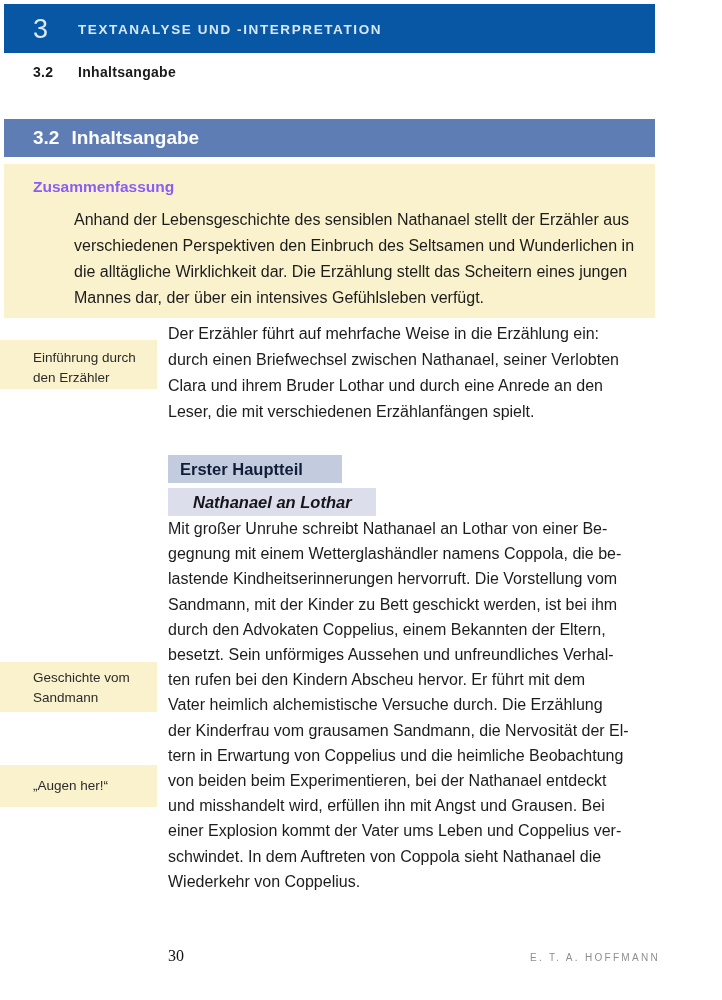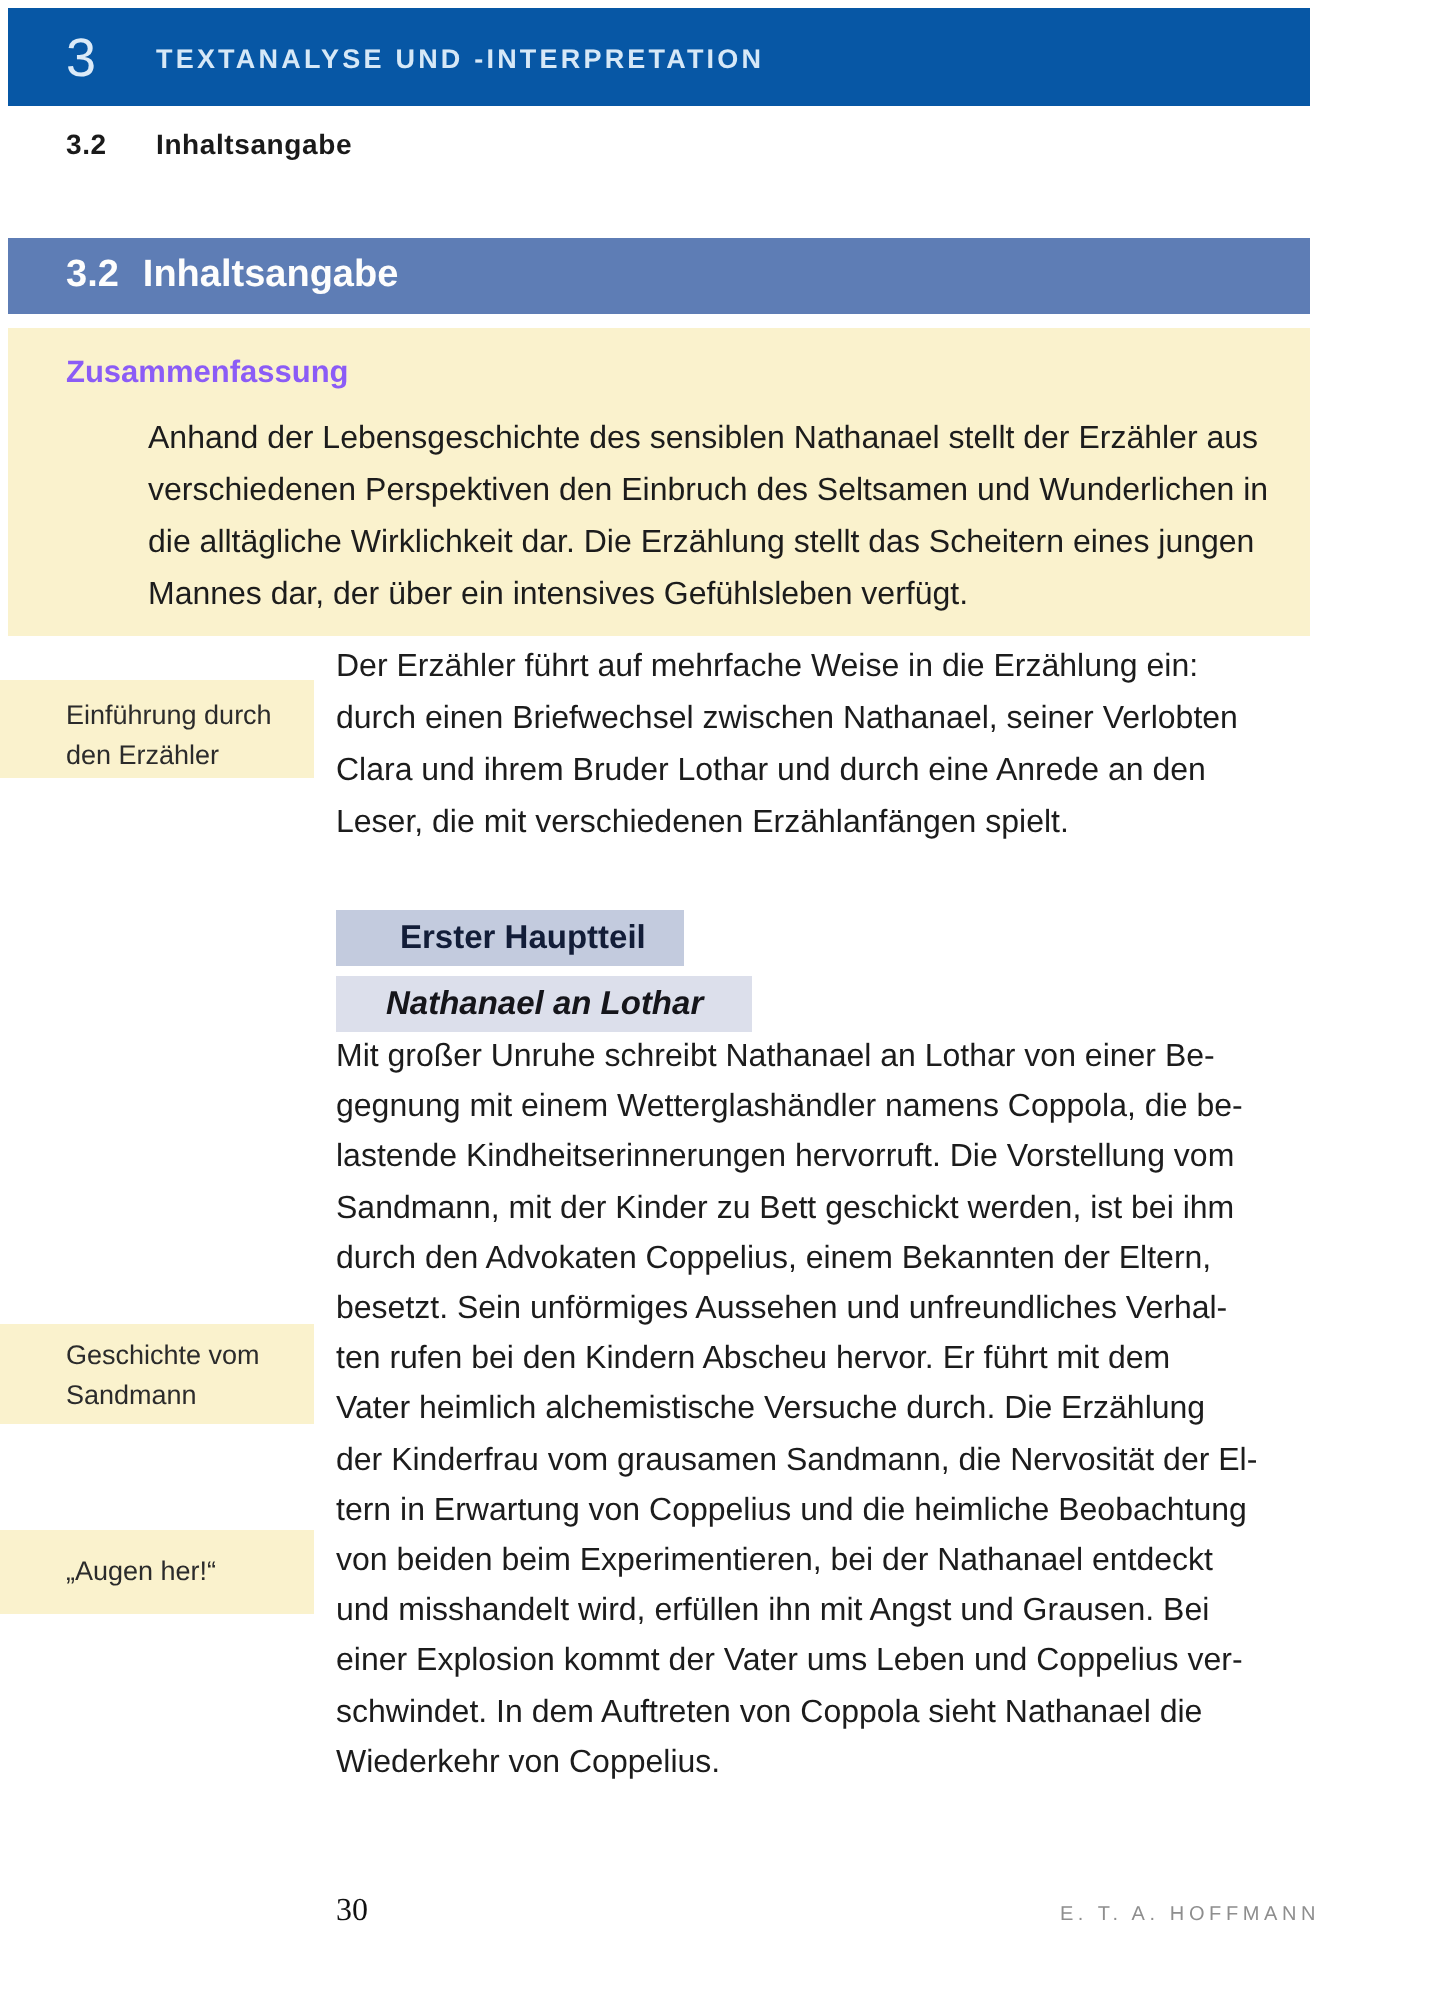--- a/index.html
+++ b/index.html
@@ -80,21 +80,21 @@
     font-size:16px;color:var(--ink);
     white-space:pre-line;
   }
   .para-1{top:321px;line-height:26px;}
   .para-2{top:516px;line-height:25.2px;}
   
   .part-heading{
     position:absolute;left:168px;top:455px;width:174px;height:28px;
     background:var(--part-bg);
     font-size:16.5px;font-weight:700;line-height:28px;color:#121d38;
-    padding-left:32px;box-sizing:border-box;
+    padding-left:12px;box-sizing:border-box;
   }
   .letter-heading{
     position:absolute;left:168px;top:488px;width:208px;height:28px;
     background:var(--letter-bg);
     font-size:16.5px;font-weight:700;font-style:italic;line-height:28px;color:#15151a;
     padding-left:25px;box-sizing:border-box;
   }
   
   .footer-page-number{
     position:absolute;left:168px;top:947px;

